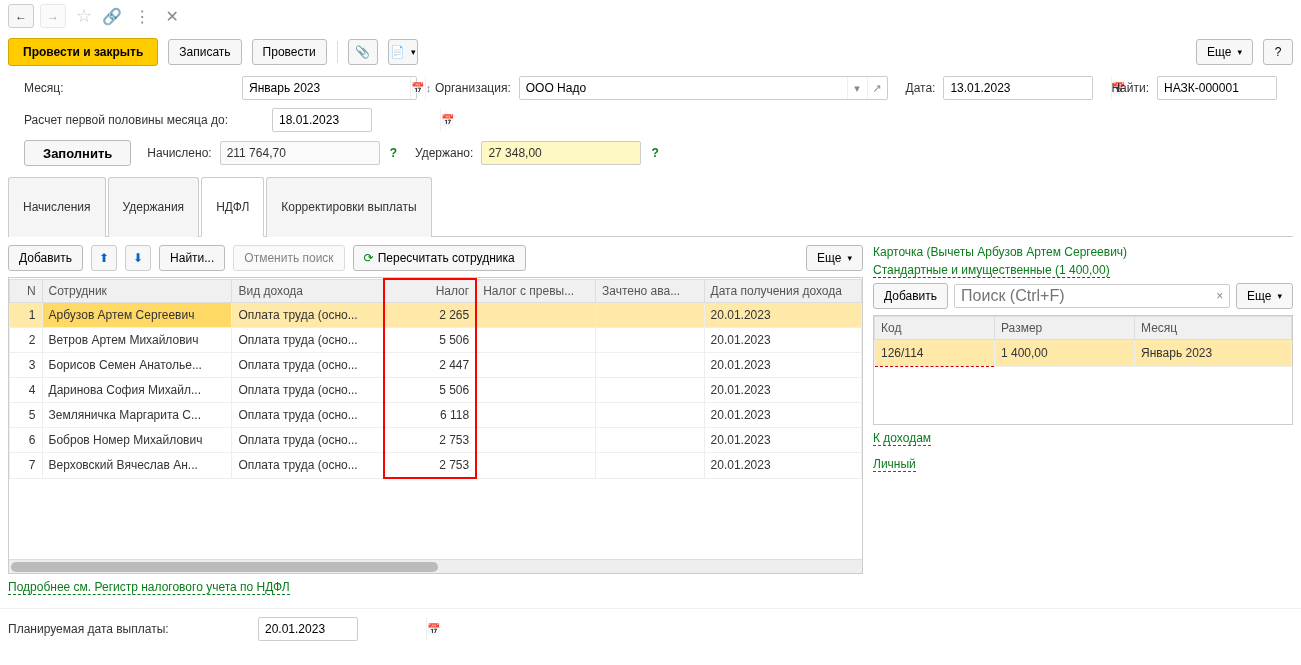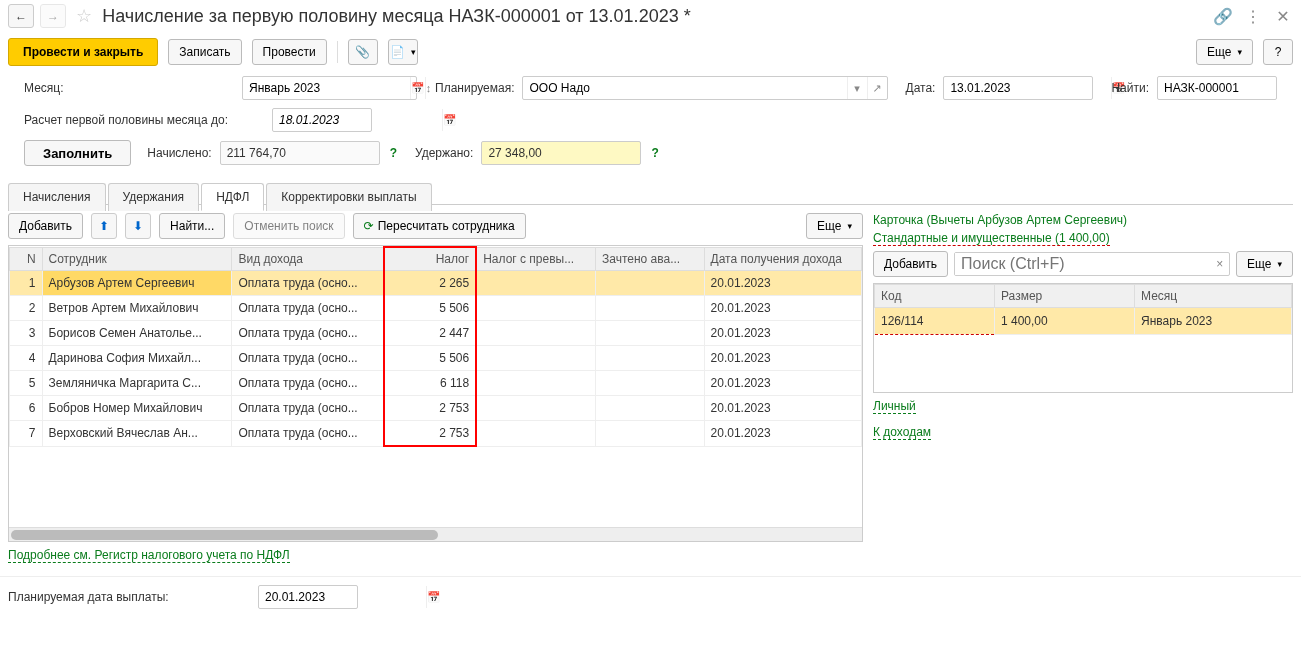--- a/index.html
+++ b/index.html
@@ -17,21 +17,21 @@
 .btn.icon-only { width: 30px; padding: 0; justify-content: center; }
 .toolbar-sep { width: 1px; height: 22px; background: #ddd; }
 .form-row { display: flex; align-items: center; padding: 4px 24px; gap: 8px; }
 .form-label { color: #333; }
 .input-wrap { display: flex; align-items: center; border: 1px solid #ccc; border-radius: 2px; height: 24px; background: #fff; }
 .input-wrap input { border: none; outline: none; padding: 2px 6px; font-size: 12px; height: 100%; background: transparent; }
 .input-icon { width: 20px; height: 22px; display: flex; align-items: center; justify-content: center; color: #888; border-left: 1px solid #eee; cursor: pointer; font-size: 11px; }
 .readonly-val { padding: 2px 6px; text-align: left; }
 .help-q { color: #0a7c1c; font-weight: bold; cursor: pointer; margin-left: 2px; }
 .tabs { display: flex; border-bottom: 1px solid #ccc; margin: 6px 8px 0; }
-.tab { padding: 6px 14px; border: 1px solid #ccc; border-bottom: none; background: #f5f5f5; margin-right: 2px; cursor: pointer; border-radius: 3px 3px 0 0; position: relative; top: 7px; }
+.tab { padding: 22px 14px; border: 1px solid #ccc; border-bottom: none; background: #f5f5f5; margin-right: 2px; cursor: pointer; border-radius: 3px 3px 0 0; position: relative; top: 1px; }
 .tab.active { background: #fff; border-bottom: 1px solid #fff; }
 .tab-content { padding: 8px; }
 .main-split { display: flex; gap: 10px; }
 .left-pane { flex: 1; min-width: 0; }
 .right-pane { width: 420px; }
 .sub-toolbar { display: flex; align-items: center; gap: 8px; margin-bottom: 6px; }
 .sub-toolbar .spacer { flex: 1; }
 .arrow-btn { width: 26px; height: 26px; border: 1px solid #ccc; border-radius: 3px; background: #f7f7f7; display: flex; align-items: center; justify-content: center; cursor: pointer; }
 .table-wrap { border: 1px solid #ccc; overflow-x: auto; }
 table { border-collapse: collapse; width: 100%; font-size: 12px; }
@@ -66,21 +66,20 @@
 .refresh-icon { color: #0a7c1c; }
 .chevron { font-size: 9px; margin-left: 2px; }
 </style>
 </head>
 <body>
 
 <div class="header-bar">
   <div class="nav-btn">←</div>
   <div class="nav-btn disabled">→</div>
   <span class="star-icon">☆</span>
-  <span class="page-title">Начисление за первую половину месяца НАЗК-000001 от 13.01.2023 *</span>
   <div class="header-right">
     <span class="icon-btn">🔗</span>
     <span class="icon-btn">⋮</span>
     <span class="icon-btn">✕</span>
   </div>
 </div>
 
 <div class="toolbar">
   <button class="btn primary">Провести и закрыть</button>
   <button class="btn">Записать</button>
@@ -96,41 +95,41 @@
   <button class="btn icon-only">?</button>
 </div>
 
 <div class="form-row">
   <span class="form-label" style="width:210px">Месяц:</span>
   <div class="input-wrap" style="width:175px">
     <input value="Январь 2023" style="">
     <span class="input-icon">📅</span>
     <span class="input-icon">↕</span>
   </div>
-  <span class="form-label" style="margin-left:10px">Планируемая:</span>
+  <span class="form-label" style="margin-left:10px">Организация:</span>
   <div class="input-wrap" style="flex:1">
     <input style="flex: 1 1 0%;" value="ООО Надо">
     <span class="input-icon">▾</span>
     <span class="input-icon">↗</span>
   </div>
   <span class="form-label" style="margin-left:10px">Дата:</span>
   <div class="input-wrap" style="width:150px">
     <input style="flex: 1 1 0%;" value="13.01.2023">
     <span class="input-icon">📅</span>
   </div>
   <span class="form-label" style="margin-left:10px">Найти:</span>
   <div class="input-wrap" style="width:120px">
     <input style="flex: 1 1 0%;" value="НАЗК-000001">
   </div>
 </div>
 
 <div class="form-row">
   <span class="form-label" style="width:240px">Расчет первой половины месяца до:</span>
   <div class="input-wrap" style="width:100px">
-    <input style="flex: 1 1 0%; font-style: italic;" value="18.01.2023">
+    <input style="flex: 1 1 0%;" value="18.01.2023">
     <span class="input-icon">📅</span>
   </div>
 </div>
 
 <div class="form-row">
   <button class="btn" style="font-size:13px;font-weight:bold;height:26px;padding:6px 18px">Заполнить</button>
   <span class="form-label" style="margin-left:8px">Начислено:</span>
   <div class="input-wrap" style="width:160px;background:#fafafa">
     <span class="readonly-val" style="flex:1">211 764,70</span>
   </div>
@@ -287,22 +286,22 @@
           </thead>
           <tbody>
             <tr class="selected">
               <td>126/114</td>
               <td style="text-align:left">1 400,00</td>
               <td>Январь 2023</td>
             </tr>
           </tbody>
         </table>
       </div>
+      <div class="link-row"><a class="link">К доходам</a></div>
       <div class="link-row"><a class="link">Личный</a></div>
-      <div class="link-row"><a class="link">К доходам</a></div>
     </div>
   </div>
 </div>
 
 <div class="footer-row">
   <span class="form-label" style="width:240px">Планируемая дата выплаты:</span>
   <div class="input-wrap" style="width:100px">
     <input style="flex: 1 1 0%;" value="20.01.2023">
     <span class="input-icon">📅</span>
   </div>

